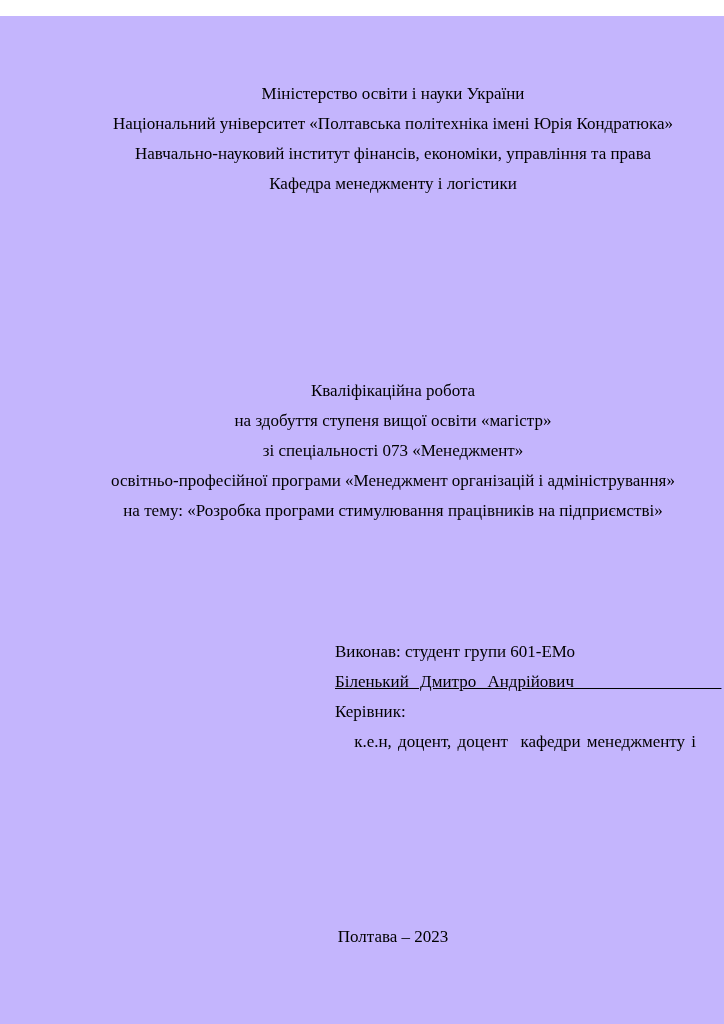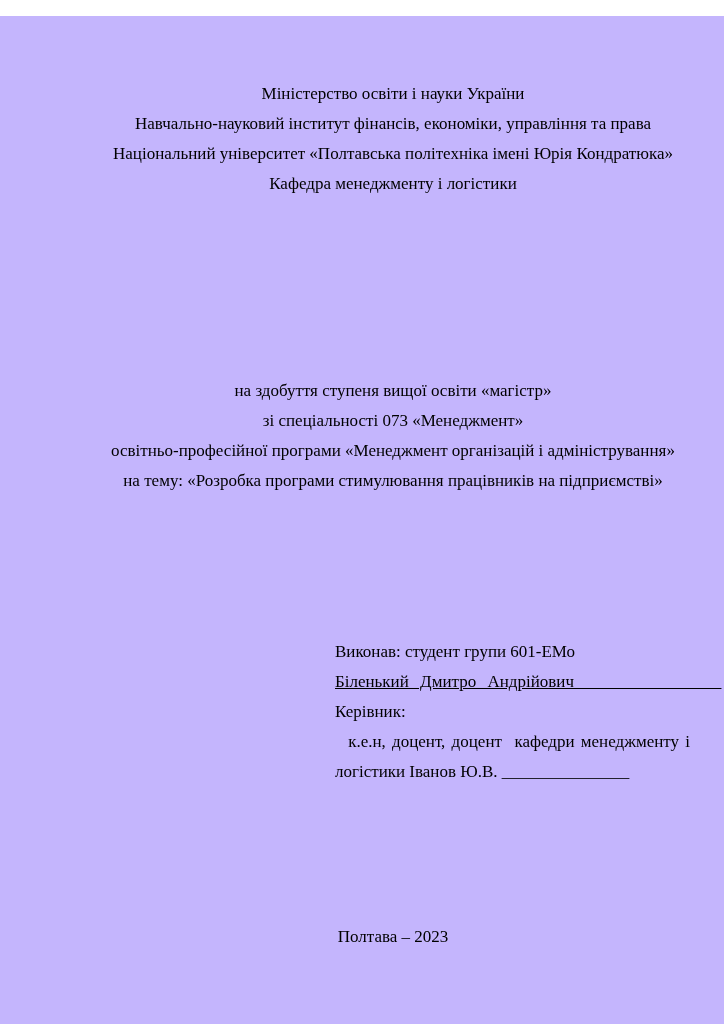--- a/index.html
+++ b/index.html
@@ -24,53 +24,53 @@
     position: absolute;
     left: 96px;
     right: 34px;
   }
   .centered { text-align: center; }
   .header-block { top: 63px; }
   .title-block  { top: 360px; }
   .author-block {
     top: 621px;
     left: 335px;
-    right: 34px;
+    right: 28px;
     text-align: left;
   }
   .author-block .line { white-space: pre; }
   .ws-wide   { word-spacing: 7px; text-decoration: underline; }
   .ws-slight { word-spacing: 2px; text-align: right; }
   .city-block { top: 906px; }
   .line { min-height: 30px; }
 </style>
 </head>
 <body>
 
 <div class="page">
 
   <div class="block header-block centered">
     <div class="line">Міністерство освіти і науки України</div>
+    <div class="line">Національний університет «Полтавська політехніка імені Юрія Кондратюка»</div>
     <div class="line">Навчально-науковий інститут фінансів, економіки, управління та права</div>
-    <div class="line">Національний університет «Полтавська політехніка імені Юрія Кондратюка»</div>
     <div class="line">Кафедра менеджменту і логістики</div>
   </div>
 
   <div class="block title-block centered">
+    <div class="line">Кваліфікаційна робота</div>
     <div class="line">на здобуття ступеня вищої освіти «магістр»</div>
     <div class="line">зі спеціальності 073 «Менеджмент»</div>
     <div class="line">освітньо-професійної програми «Менеджмент організацій і адміністрування»</div>
     <div class="line">на тему: «Розробка програми стимулювання працівників на підприємстві»</div>
   </div>
 
   <div class="block author-block">
     <div class="line">Виконав: студент групи 601-ЕМо</div>
     <div class="line ws-wide">Біленький Дмитро Андрійович ________________</div>
     <div class="line">Керівник:</div>
     <div class="line ws-slight">к.е.н, доцент, доцент  кафедри менеджменту і</div>
-    <div class="line">логістики Іванов Ю.В. _______________</div>
   </div>
 
   <div class="block city-block centered">
     <div class="line">Полтава – 2023</div>
   </div>
 
 </div>
 
 </body></html>

